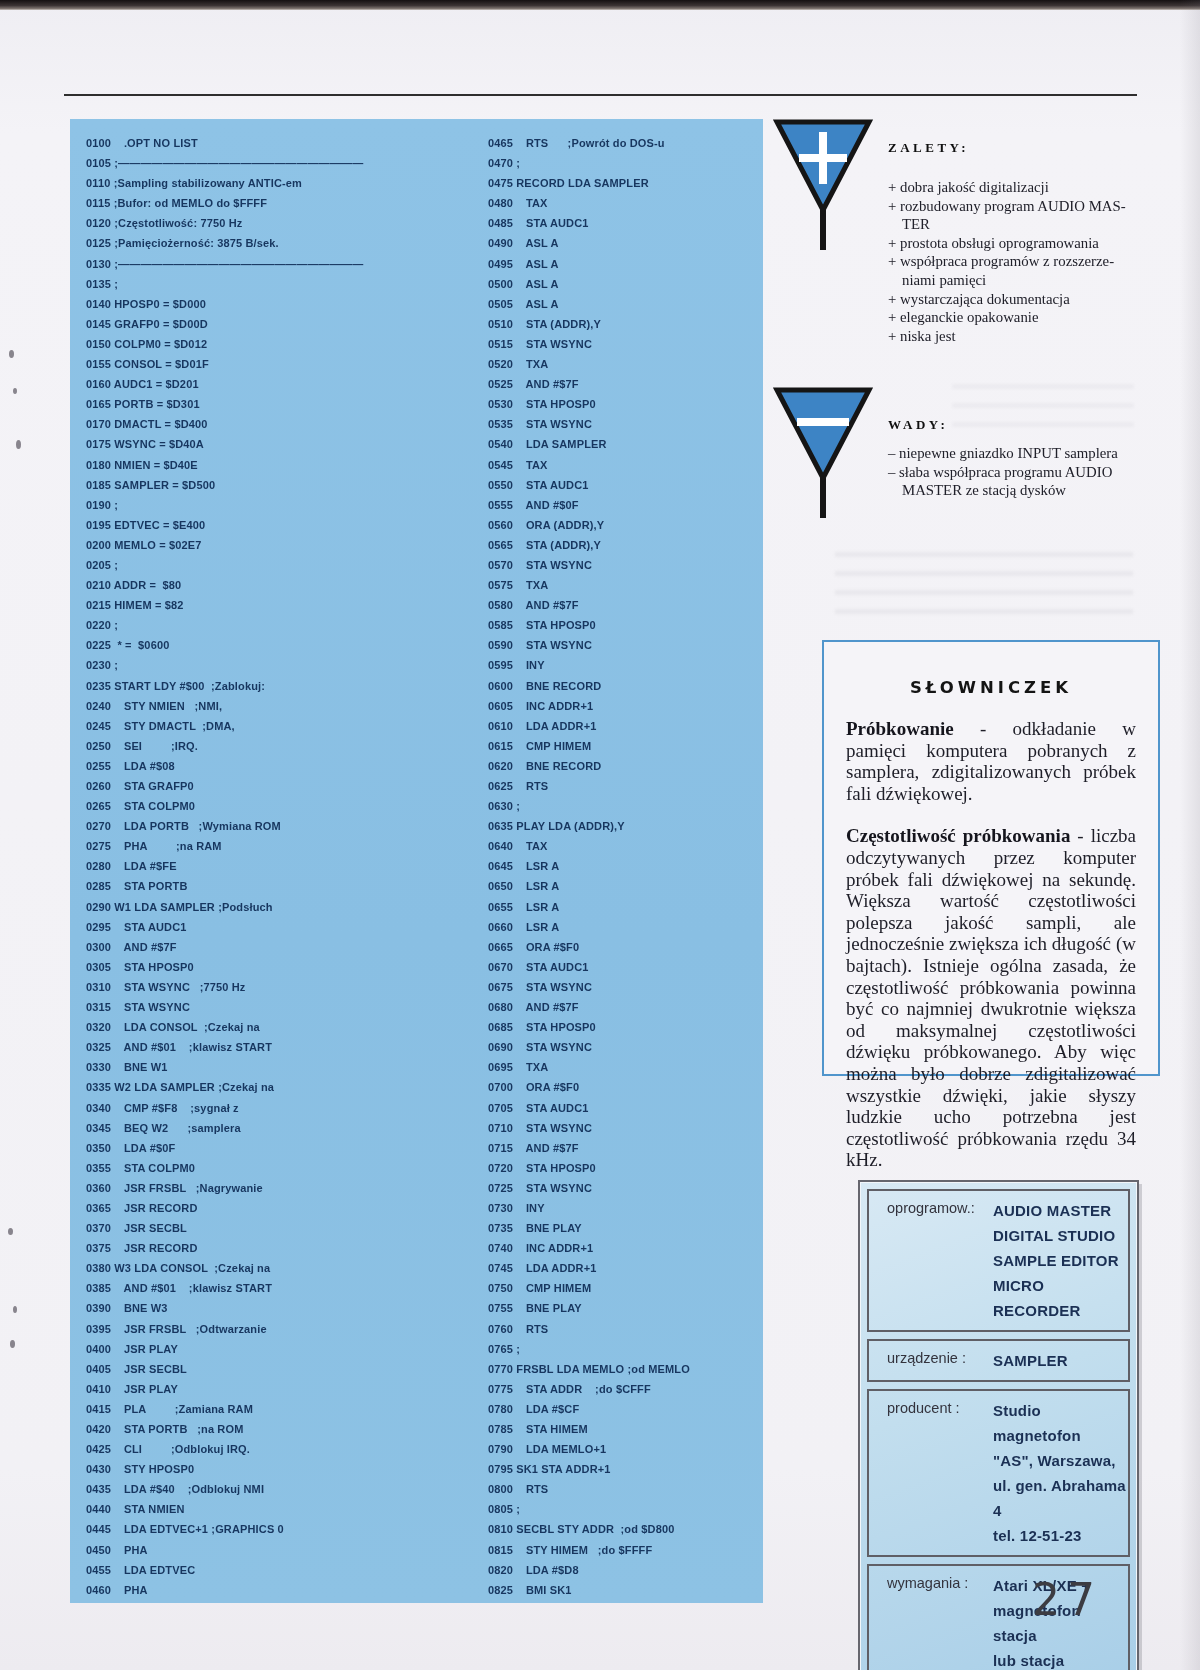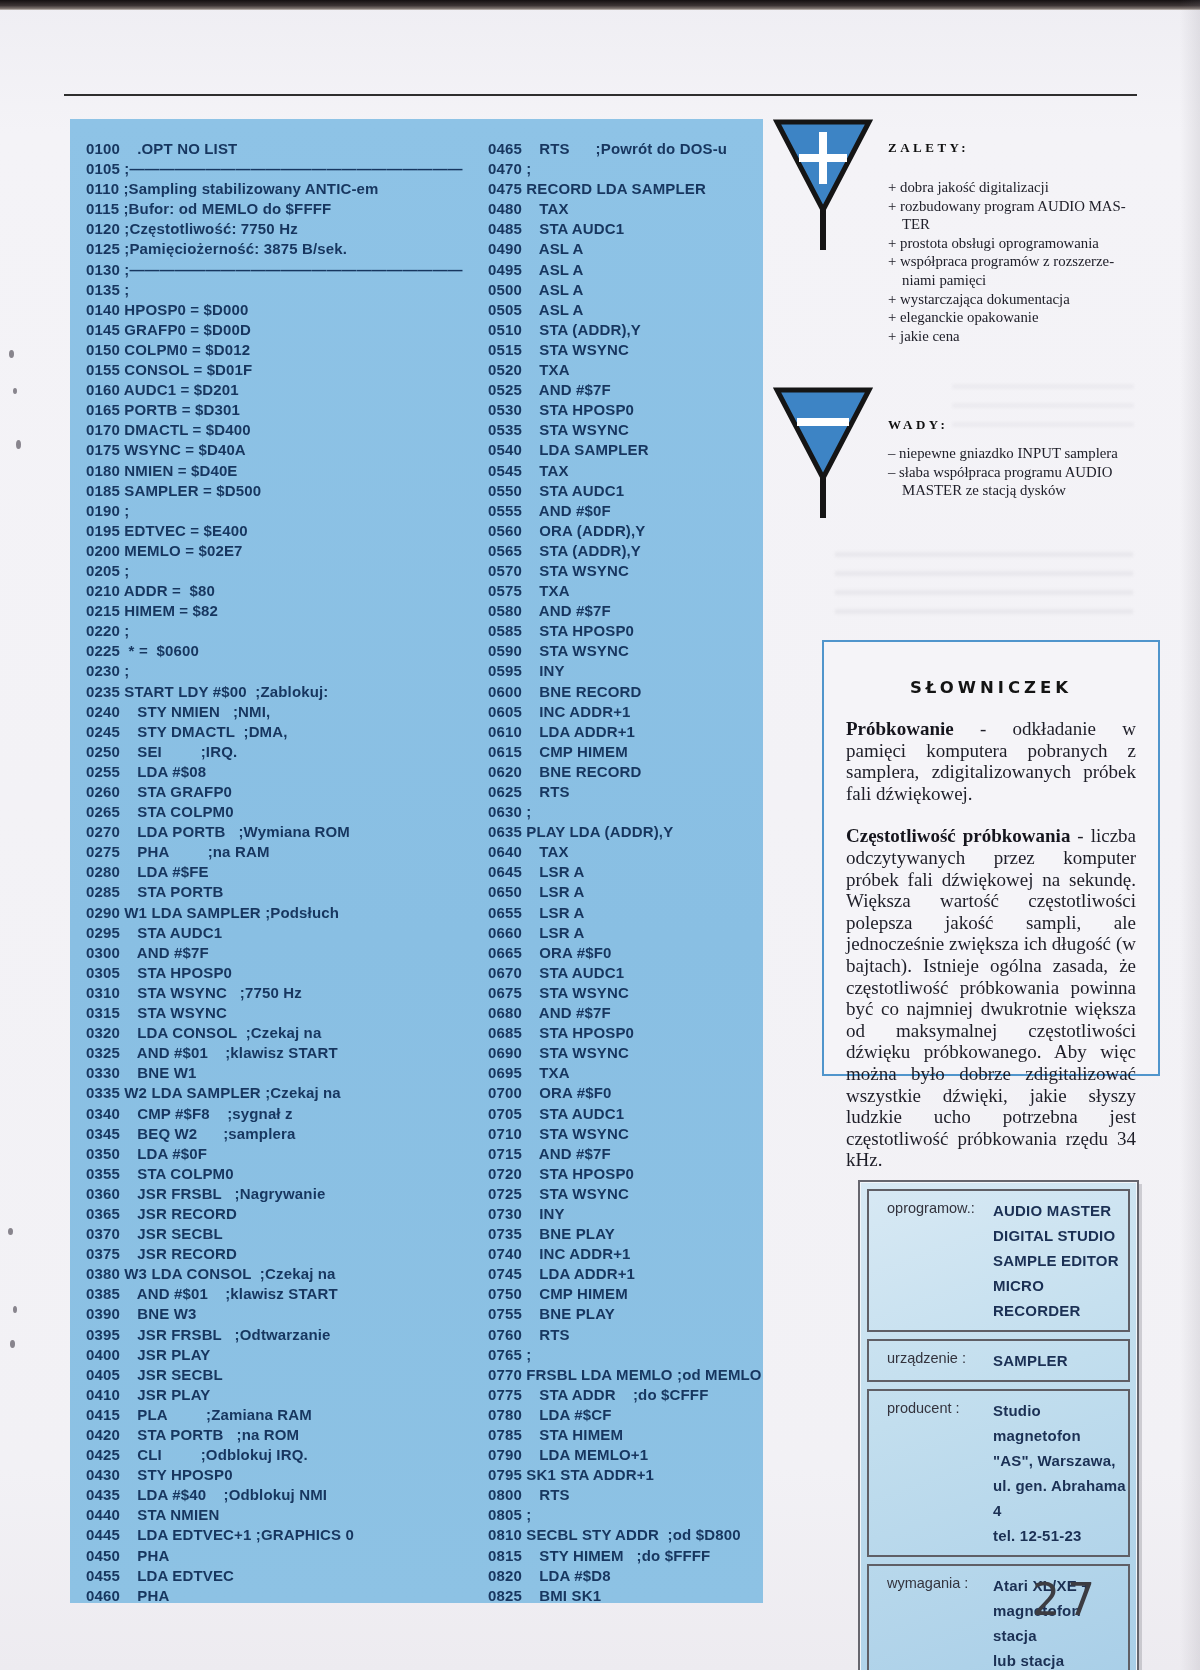--- a/index.html
+++ b/index.html
@@ -10,22 +10,22 @@
         background:linear-gradient(90deg,transparent,rgba(115,110,122,.14));pointer-events:none;}
   .scan-top{position:absolute;left:0;top:0;width:100%;height:10px;
         background:linear-gradient(180deg,#151011 0%,#3c3434 55%,#7d736e 85%,#c9c2bd 100%);}
   .top-rule{position:absolute;left:64px;top:94px;width:1073px;height:2px;background:#2e2e2e;}
 
   .speck{position:absolute;background:#4e4a55;border-radius:50%;opacity:.65;}
 
   
   .code-panel{position:absolute;left:70px;top:119px;width:693px;height:1484px;
         background:linear-gradient(180deg,#8ec3e6,#89bfe3 55%,#8dc2e4);}
-  .codecol{position:absolute;top:20px;white-space:pre;font-family:"Liberation Sans",sans-serif;
-        font-weight:bold;font-size:15px;line-height:20.1px;letter-spacing:.15px;color:#17365f;}
+  .codecol{position:absolute;top:14px;white-space:pre;font-family:"Liberation Sans",sans-serif;
+        font-weight:bold;font-size:11px;line-height:20.1px;letter-spacing:.15px;color:#17365f;}
   #col1{left:16px;}
   #col2{left:418px;}
   .code-line{height:20.1px;}
 
   
   .tri-icon{position:absolute;width:100px;height:135px;}
   .tri-zalety{left:773px;top:118px;}
   .tri-wady{left:773px;top:386px;}
 
   .sec-title{position:absolute;font-family:Liberation Serif, serif;font-weight:bold;
@@ -95,21 +95,21 @@
   <div class="sec-title zalety-title">ZALETY:</div>
   <div class="bullets" id="zalety-list">
       <div class="b-item">+ dobra jakość digitalizacji</div>
       <div class="b-item">+ rozbudowany program AUDIO MAS-
 TER</div>
       <div class="b-item">+ prostota obsługi oprogramowania</div>
       <div class="b-item">+ współpraca programów z rozszerze-
 niami pamięci</div>
       <div class="b-item">+ wystarczająca dokumentacja</div>
       <div class="b-item">+ eleganckie opakowanie</div>
-      <div class="b-item">+ jakie cena</div>
+      <div class="b-item">+ niska jest</div>
     </div>
 
   <div class="tri-icon tri-wady">
     <svg width="100" height="135" viewBox="0 0 100 135">
       <rect x="47" y="88" width="6" height="44" fill="#151515"></rect>
       <polygon points="4,4 96,4 50,92" fill="#3d84c5" stroke="#151515" stroke-width="5"></polygon>
       <rect x="24" y="32" width="52" height="8" fill="#ffffff"></rect>
     </svg>
   </div>
   <div class="sec-title wady-title">WADY:</div>

